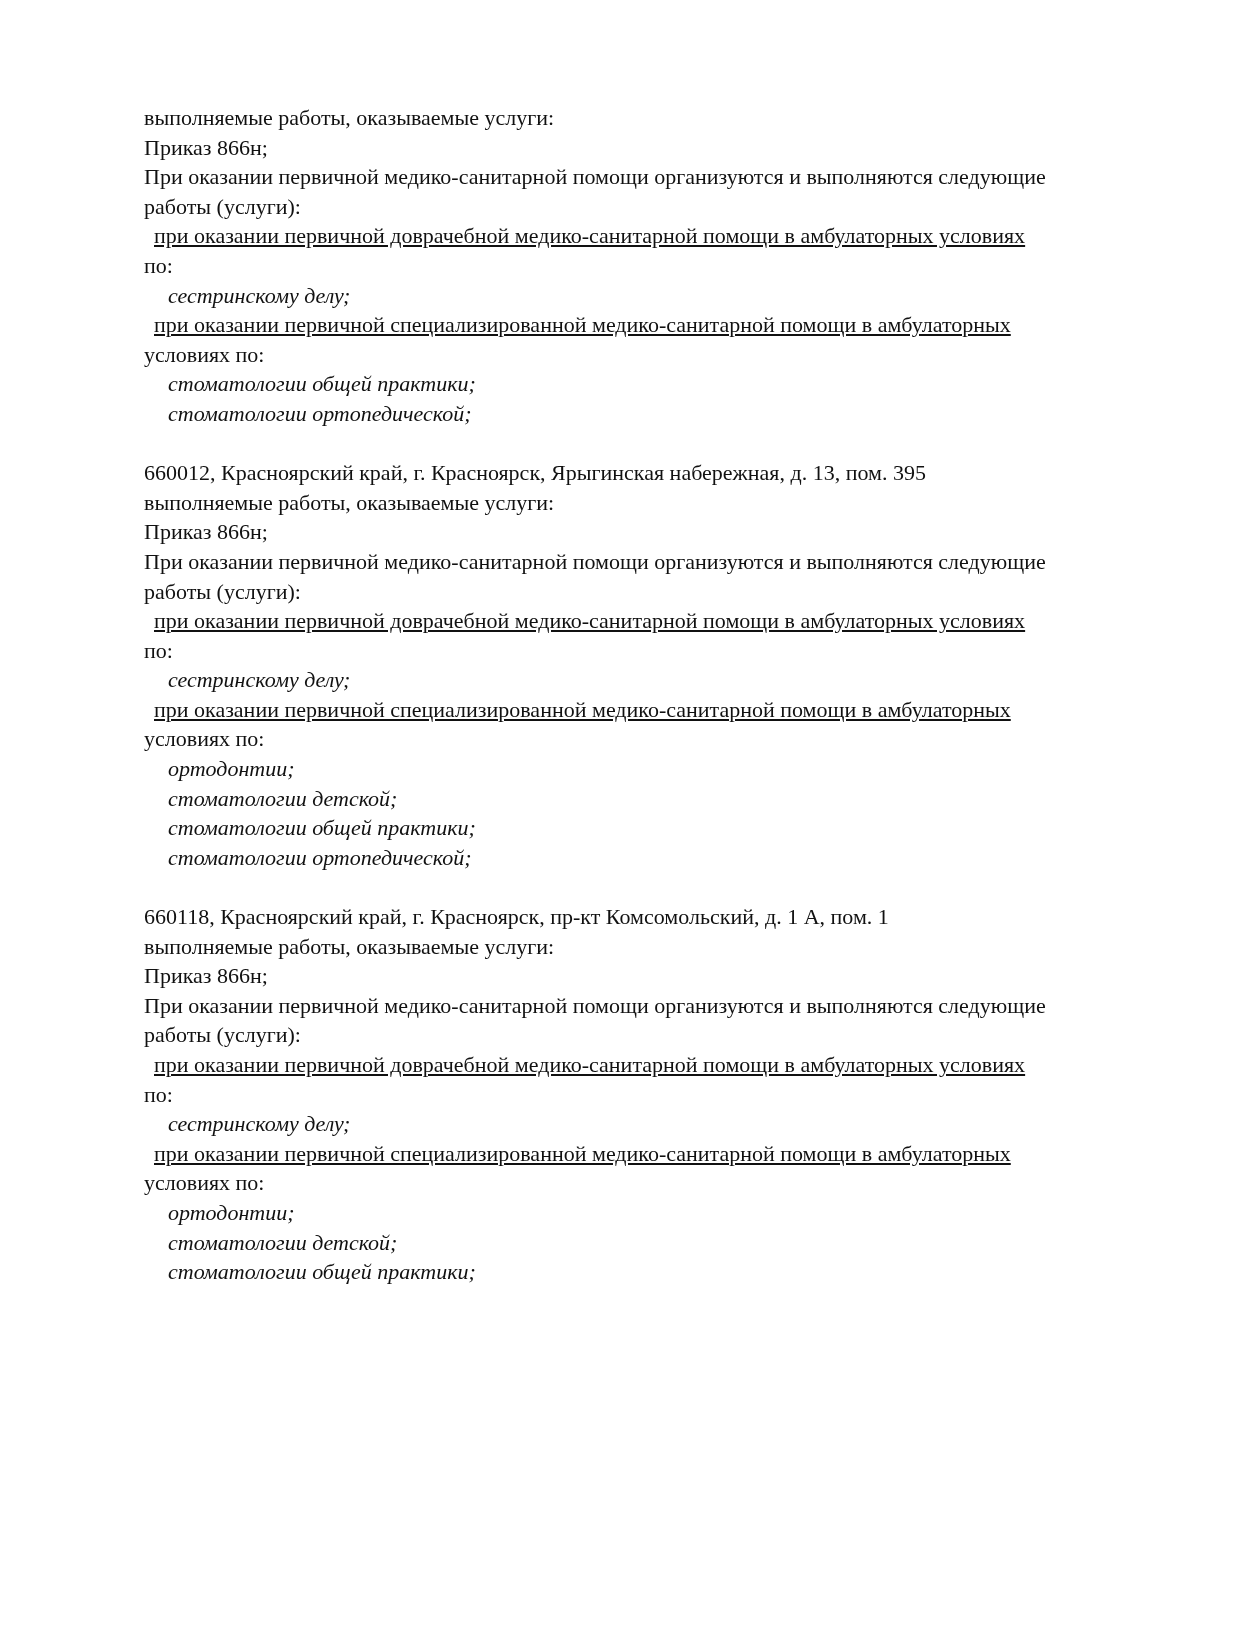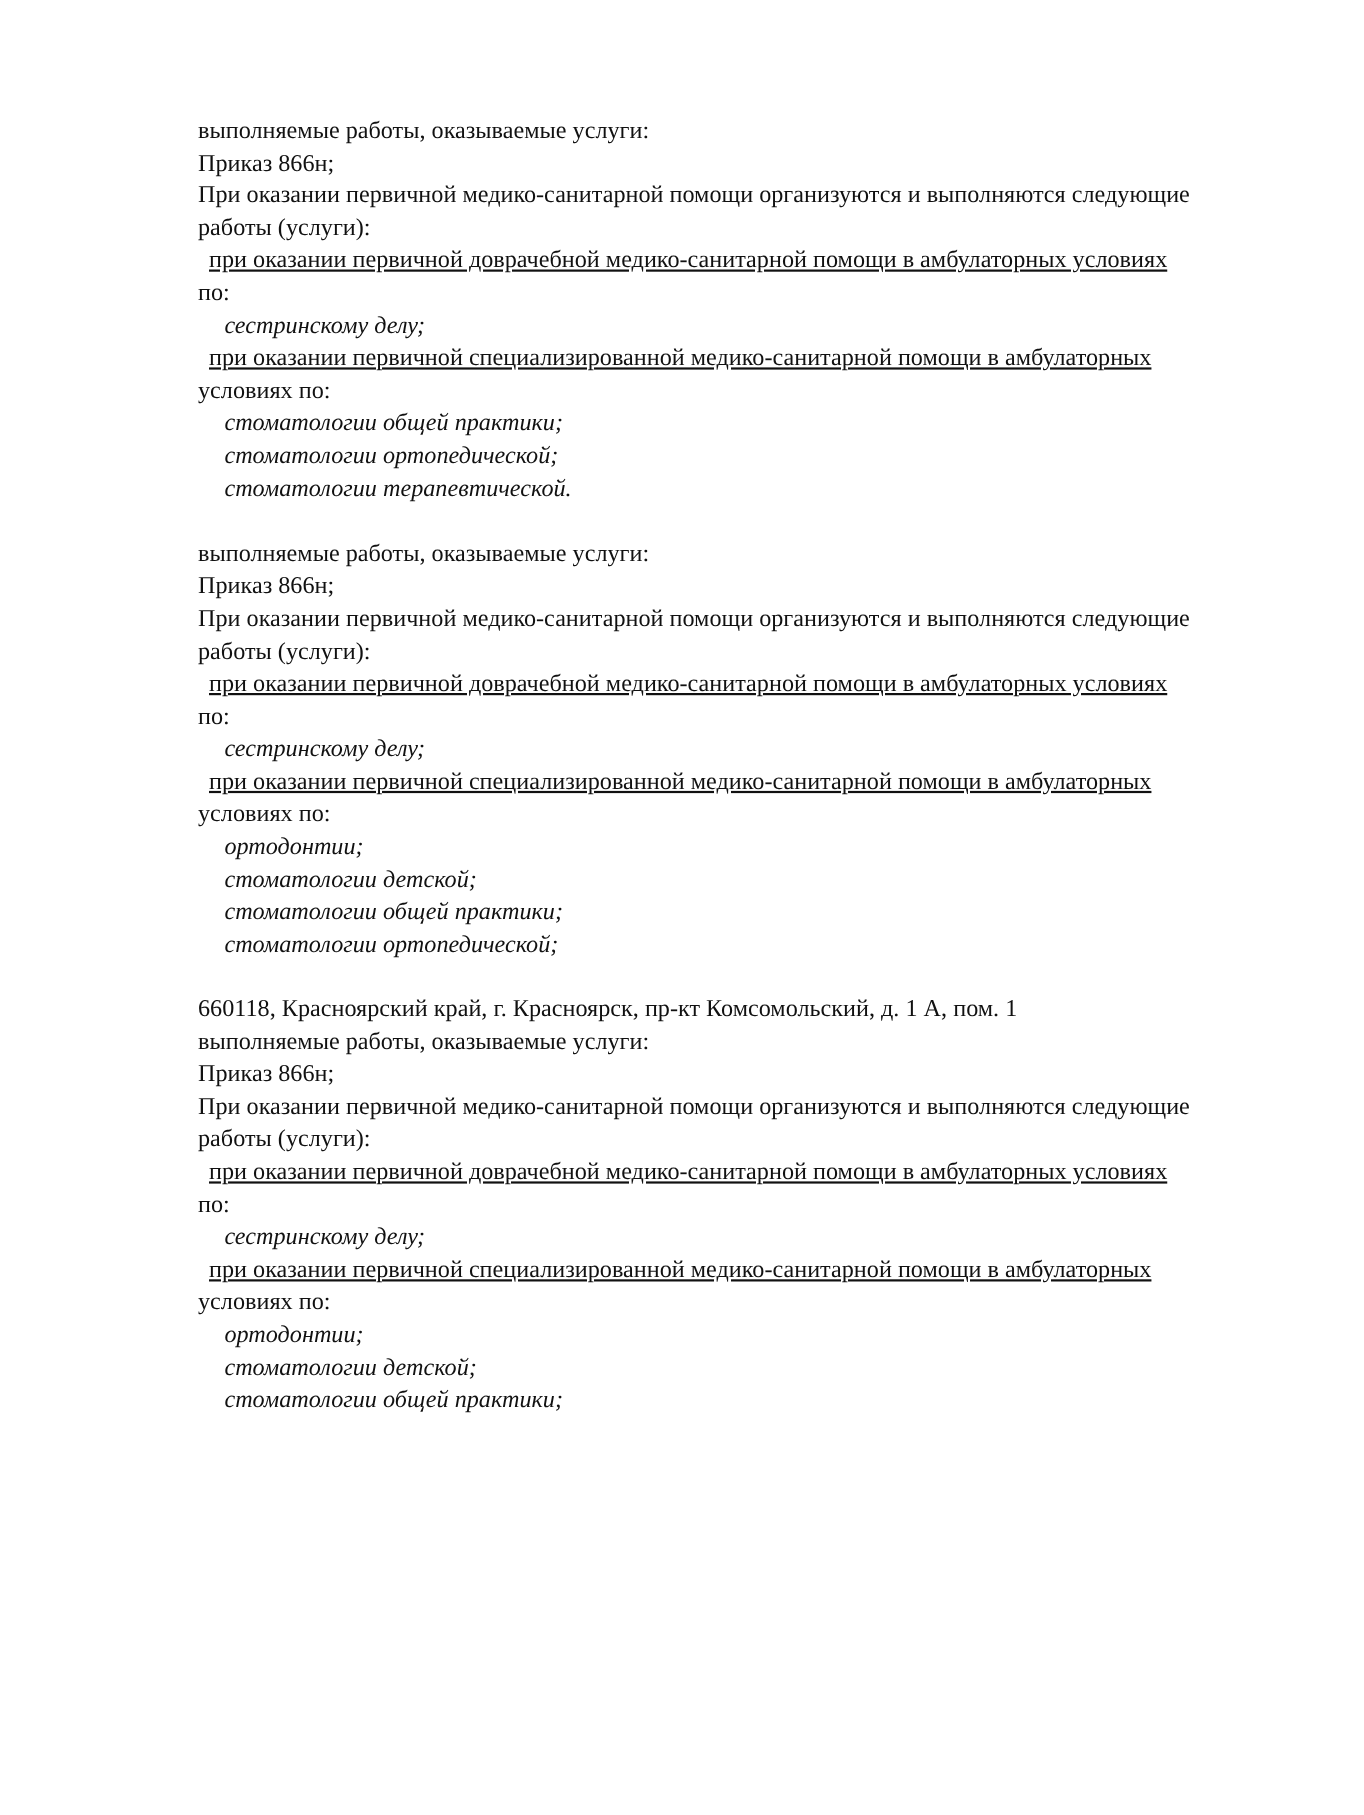--- a/index.html
+++ b/index.html
@@ -1,20 +1,20 @@
 <!DOCTYPE html>
 <html><head>
 <meta charset="utf-8">
 <style>
   html, body { margin: 0; padding: 0; background: #ffffff; }
   body { width: 1240px; height: 1650px; position: relative; overflow: hidden; }
   .page {
     position: absolute; left: 144px; top: 103px; width: 1000px;
     font-family: "Liberation Serif", "DejaVu Serif", serif;
-    font-size: 22px; line-height: 29.6px; color: #111; margin-left: 36px;
+    font-size: 22px; line-height: 29.6px; color: #111;
   }
   .line { white-space: pre; margin: 0; }
   .l1 { padding-left: 10px; text-decoration: underline; }
   .l2 { padding-left: 24px; font-style: italic; }
   .gap { height: 29.6px; }
 </style>
 </head>
 <body>
 
 <div class="page" id="page">
@@ -23,24 +23,24 @@
       <div class="line">Приказ 866н;</div>
       <div class="line">При оказании первичной медико-санитарной помощи организуются и выполняются следующие</div>
       <div class="line">работы (услуги):</div>
       <div class="line l1">при оказании первичной доврачебной медико-санитарной помощи в амбулаторных условиях</div>
       <div class="line">по:</div>
       <div class="line l2">сестринскому делу;</div>
       <div class="line l1">при оказании первичной специализированной медико-санитарной помощи в амбулаторных</div>
       <div class="line">условиях по:</div>
       <div class="line l2">стоматологии общей практики;</div>
       <div class="line l2">стоматологии ортопедической;</div>
-      <div class="line l2">стоматологии терапевтической.</div>
     </div>
     <div class="gap"></div>
     <div>
+      <div class="line">660012, Красноярский край, г. Красноярск, Ярыгинская набережная, д. 13, пом. 395</div>
       <div class="line">выполняемые работы, оказываемые услуги:</div>
       <div class="line">Приказ 866н;</div>
       <div class="line">При оказании первичной медико-санитарной помощи организуются и выполняются следующие</div>
       <div class="line">работы (услуги):</div>
       <div class="line l1">при оказании первичной доврачебной медико-санитарной помощи в амбулаторных условиях</div>
       <div class="line">по:</div>
       <div class="line l2">сестринскому делу;</div>
       <div class="line l1">при оказании первичной специализированной медико-санитарной помощи в амбулаторных</div>
       <div class="line">условиях по:</div>
       <div class="line l2">ортодонтии;</div>

